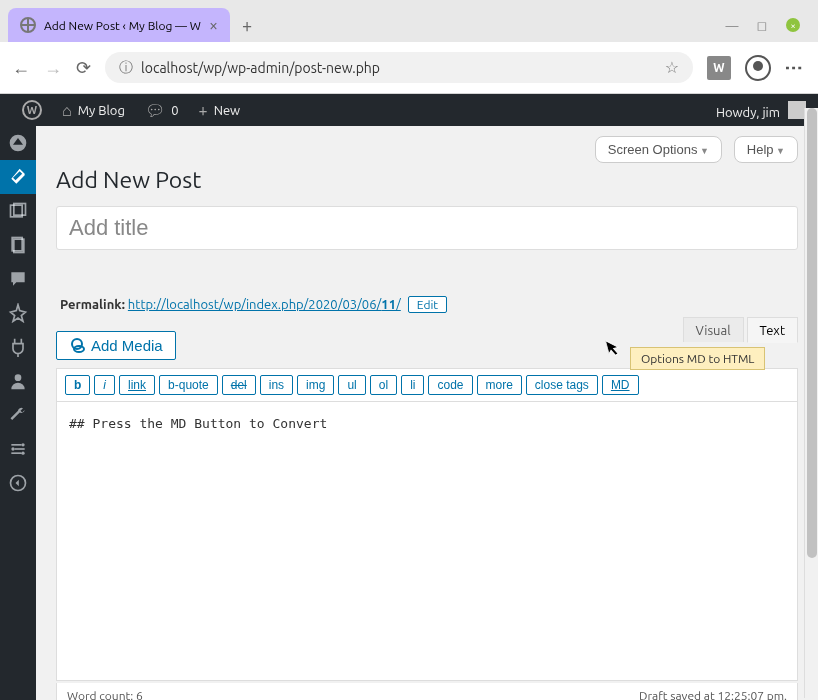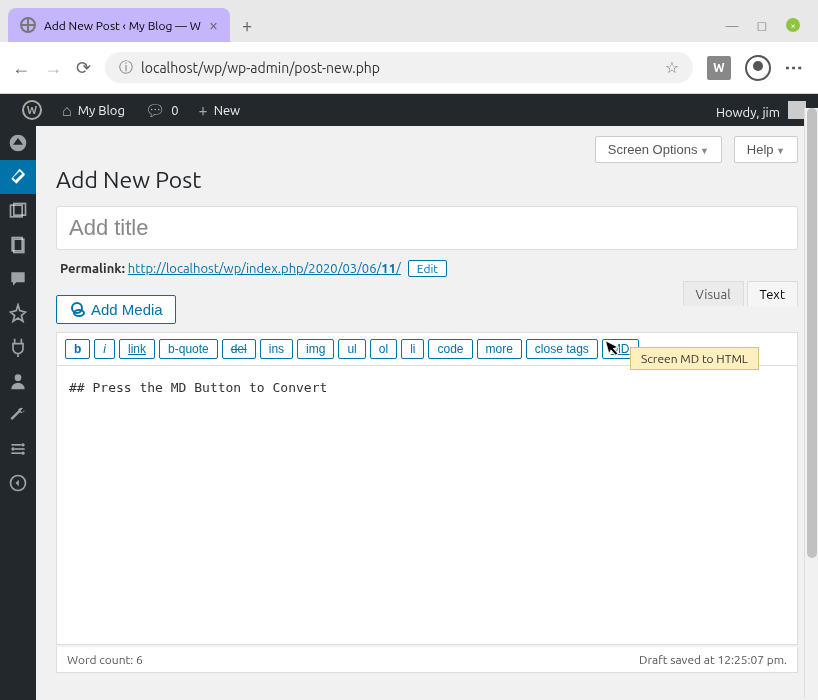--- a/index.html
+++ b/index.html
@@ -36,29 +36,29 @@
     .avatar { width: 18px; height: 18px; background: #ccc; }
     
     .wp-body { display: flex; height: calc(700px - 108px); }
     .wp-sidebar { width: 36px; background: #23282d; display: flex; flex-direction: column; }
     .menu-item { width: 36px; height: 34px; display: flex; align-items: center; justify-content: center; color: rgba(240,245,250,0.6); cursor: pointer; }
     .menu-item.active { background: #0073aa; color: #fff; }
     .menu-item svg { width: 20px; height: 20px; }
     
     .wp-content { flex: 1; background: #f1f1f1; padding: 0 20px 0 20px; overflow-y: auto; position: relative; }
     .top-buttons { display: flex; justify-content: flex-end; gap: 12px; padding-top: 10px; }
-    .screen-btn { background: #fff; border: 1px solid #ccc; border-radius: 2px; padding: 5px 12px; color: #555; font-size: 13px; cursor: pointer; }
+    .screen-btn { background: #fff; border: 1px solid #ccc; border-radius: 8px; padding: 5px 12px; color: #555; font-size: 13px; cursor: pointer; }
     .screen-btn::after { content: " ▼"; color: #888; font-size: 9px; }
     
     h1.page-title { font-size: 23px; font-weight: 400; color: #23282d; margin: 4px 0 14px 0; }
     .title-input { width: 100%; padding: 8px 12px; font-size: 22px; border: 1px solid #ddd; border-radius: 3px; color: #888; background: #fff; }
     .title-input::placeholder { color: #888; }
     .permalink-row { padding: 10px 4px; font-size: 13px; color: #333; }
     .permalink-row a { color: #0073aa; }
-    .edit-btn { display: inline-block; background: #fff; border: 1px solid #0073aa; color: #0073aa; padding: 1px 8px; font-size: 12px; border-radius: 2px; cursor: pointer; margin-left: 4px; }
+    .edit-btn { display: inline-block; background: #fff; border: 1px solid #0073aa; color: #0073aa; padding: 1px 8px; font-size: 12px; border-radius: 2px; cursor: pointer; margin-left: 4px; margin-top: 36px; }
     
     .media-btn { display: inline-flex; align-items: center; gap: 6px; background: #fff; border: 1px solid #0073aa; color: #0073aa; padding: 5px 12px; border-radius: 2px; cursor: pointer; font-size: 15px; margin-top: 8px; }
     .media-icon { width: 16px; height: 16px; position: relative; }
     .media-icon::before { content:""; position: absolute; width: 8px; height: 8px; border: 2px solid #0073aa; border-radius: 50%; top: 0; left: 2px;}
     .media-icon::after { content:""; position: absolute; width: 8px; height: 4px; border: 2px solid #0073aa; border-radius: 50%; top: 7px; left: 4px;}
     
     .editor-tabs { float: right; margin-top: -26px; }
     .editor-tab { display: inline-block; padding: 5px 12px; font-size: 13px; color: #555; cursor: pointer; border: 1px solid transparent; }
     .editor-tab.inactive { background: #ebebeb; border: 1px solid #ddd; border-bottom: none; }
     .editor-tab.active { background: #f5f5f5; border: 1px solid #ddd; border-bottom: 1px solid #f5f5f5; color: #000; position: relative; z-index: 2; margin-top: 20px;}
@@ -241,21 +241,21 @@
       <button class="qt-btn">more</button>
       <button class="qt-btn">close tags</button>
       <button class="qt-btn underline">MD</button>
     </div>
     <textarea class="editor-textarea" style="">## Press the MD Button to Convert</textarea>
     <div class="status-bar">
       <span>Word count: 6</span>
       <span>Draft saved at 12:25:07 pm.</span>
     </div>
     
-    <div class="tooltip">Screen MD to HTML</div>
+    <div class="tooltip">Options MD to HTML</div>
     <div class="cursor-arrow">
       <svg width="16" height="20" viewBox="0 0 16 20">
           <path d="M0 0l0 14 3-3 3 6 3-1-3-6 5 0z" fill="#000" stroke="#fff" stroke-width="1"></path>
         </svg>
     </div>
   </div>
 </div>
 <div class="page-scrollbar"></div>
 
 </body></html>

